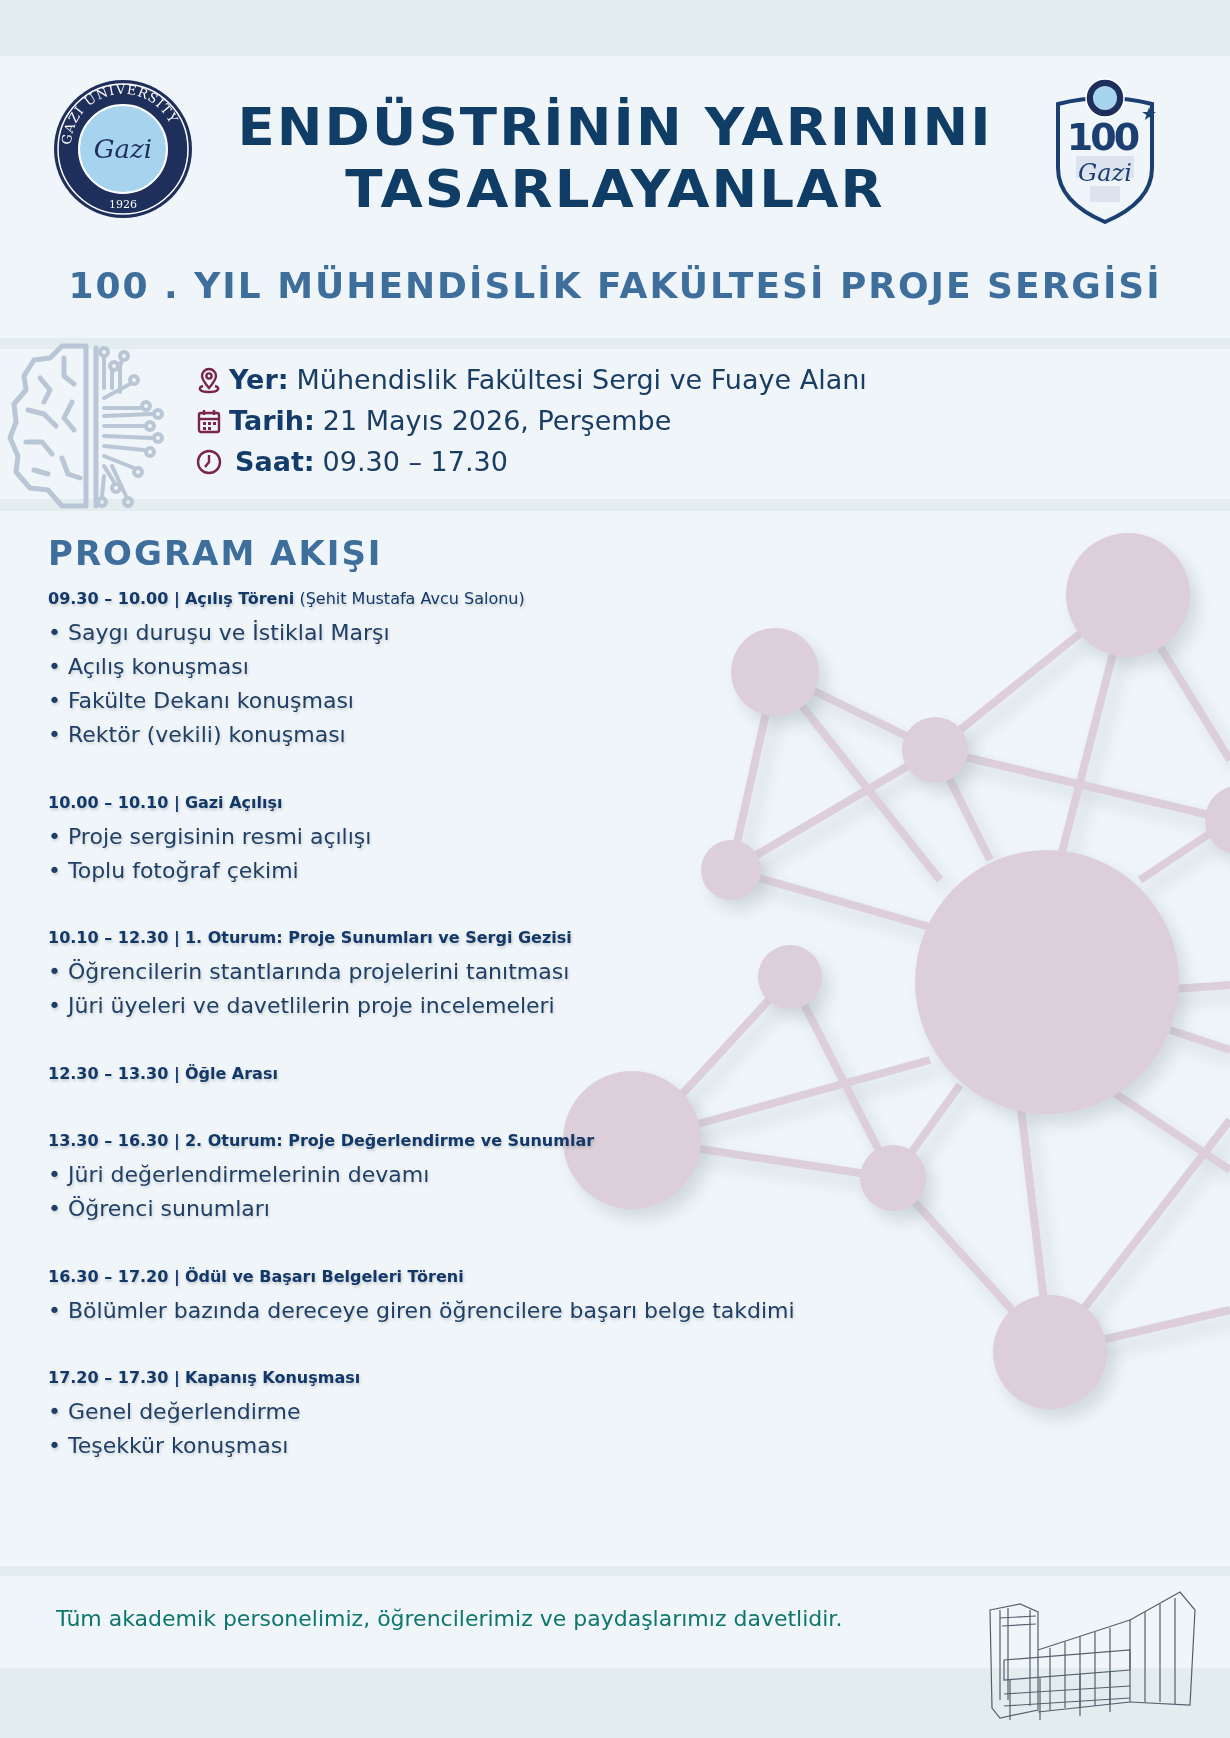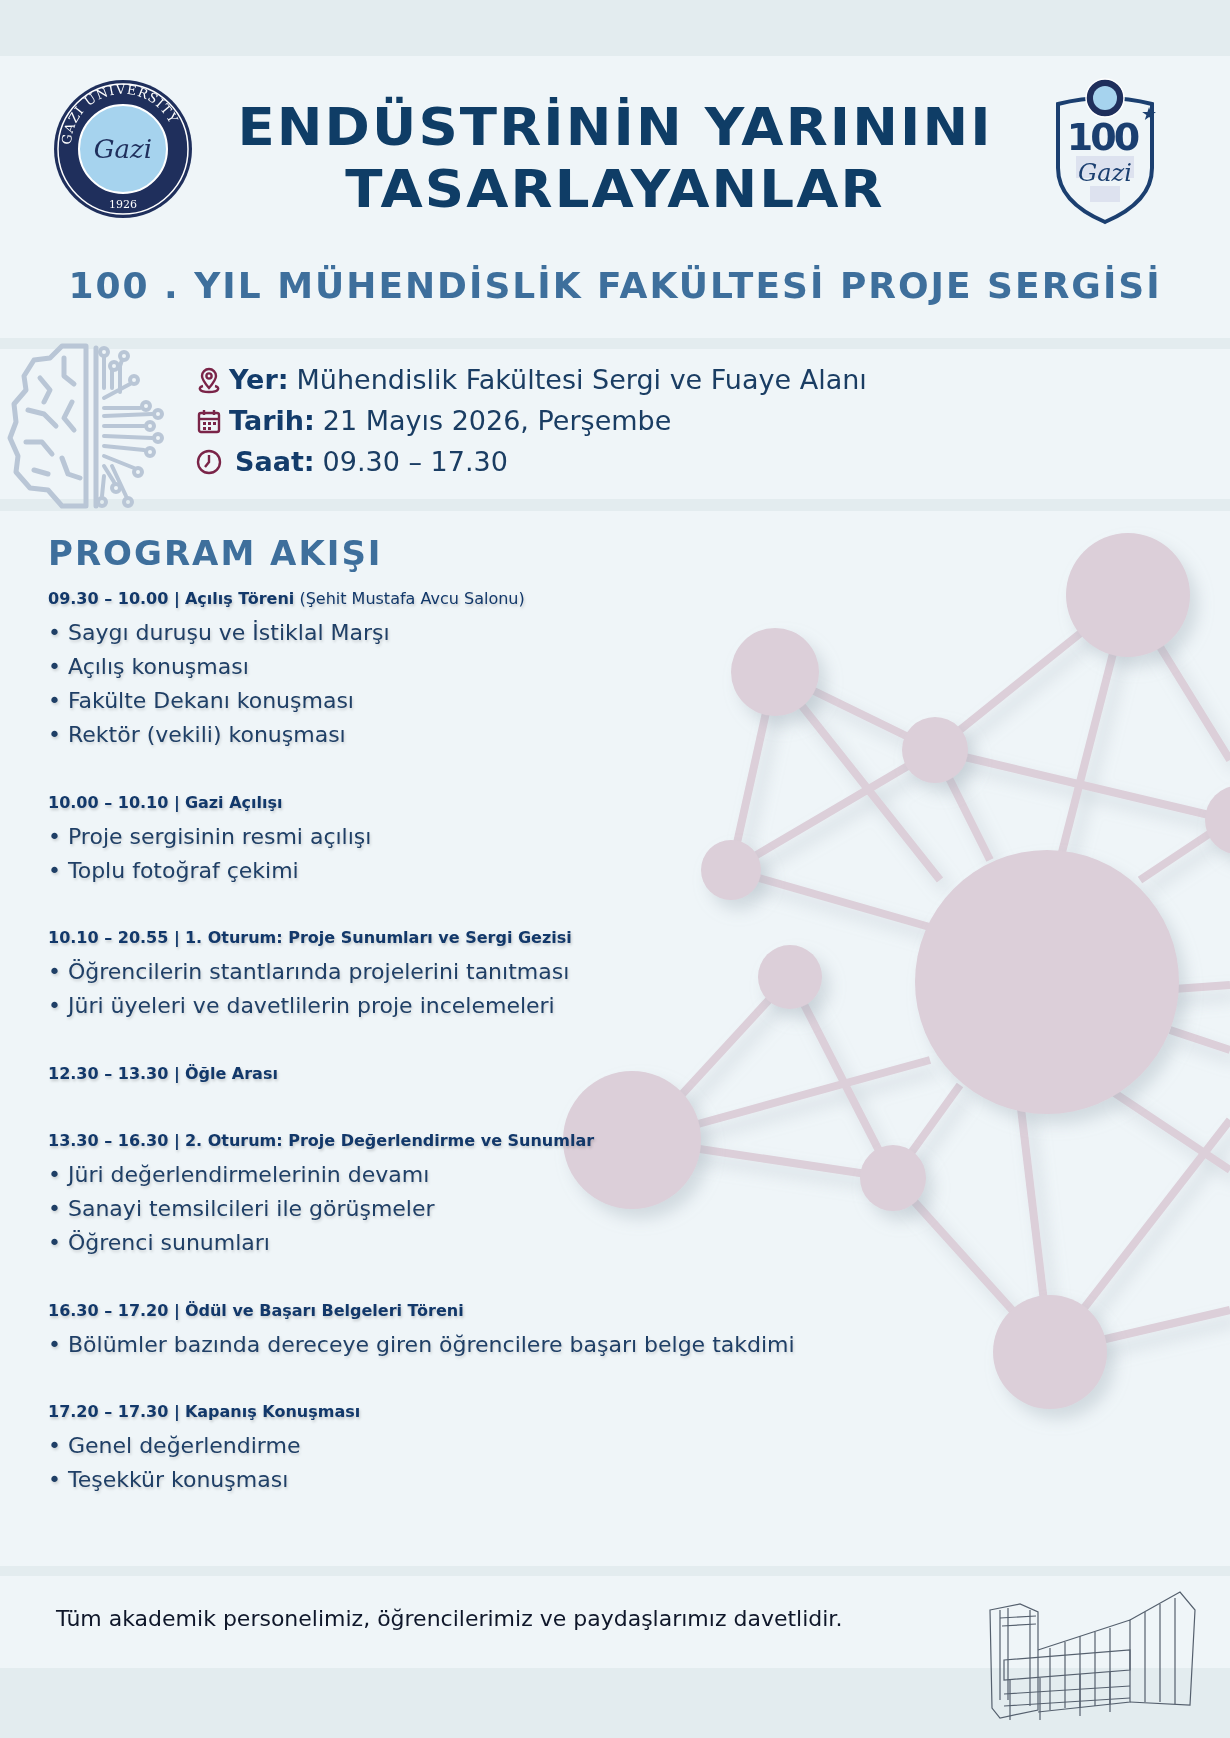--- a/index.html
+++ b/index.html
@@ -25,21 +25,21 @@
   #row-saat { top:446px; }
   #network { position:absolute; left:0; top:0; width:1230px; height:1738px; pointer-events:none; }
   #program-title { position:absolute; left:48px; top:533px; font-size:34px; color:#3e6f9c; letter-spacing:2px; }
   #program { position:absolute; left:48px; top:582px; width:1000px; }
   .slot { margin-bottom:33.5px; }
   .slot-head { font-size:16px; line-height:34px; color:#12386a; text-shadow:1px 2px 3px rgba(0,0,0,0.18); }
   .slot-head b { font-weight:bold; }
   .slot-head .note { font-weight:normal; }
   .item { font-size:22px; line-height:34px; color:#1f3f66; text-shadow:1px 2px 3px rgba(0,0,0,0.15); }
   .item::before { content:"• "; }
-  #footer-text { position:absolute; left:56px; top:1606px; font-size:22px; color:#0f172a; }
+  #footer-text { position:absolute; left:56px; top:1606px; font-size:22px; color:#0f766e; }
   #building { position:absolute; left:980px; top:1590px; width:225px; height:135px; }
 </style>
 </head>
 <body>
 
 <div class="panel" id="header-panel"></div>
 <div class="panel" id="info-panel"></div>
 <div class="panel" id="program-panel"></div>
 <div class="panel" id="footer-panel"></div>
 
@@ -205,31 +205,30 @@
       <div class="item">Açılış konuşması</div>
       <div class="item">Fakülte Dekanı konuşması</div>
       <div class="item">Rektör (vekili) konuşması</div>
     </div>
     <div class="slot">
       <div class="slot-head"><b>10.00 – 10.10 |</b> <b>Gazi Açılışı</b><span class="note"></span></div>
       <div class="item">Proje sergisinin resmi açılışı</div>
       <div class="item">Toplu fotoğraf çekimi</div>
     </div>
     <div class="slot">
-      <div class="slot-head"><b>10.10 – 20.55 |</b> <b>1. Oturum: Proje Sunumları ve Sergi Gezisi</b><span class="note"></span></div>
+      <div class="slot-head"><b>10.10 – 12.30 |</b> <b>1. Oturum: Proje Sunumları ve Sergi Gezisi</b><span class="note"></span></div>
       <div class="item">Öğrencilerin stantlarında projelerini tanıtması</div>
       <div class="item">Jüri üyeleri ve davetlilerin proje incelemeleri</div>
     </div>
     <div class="slot">
       <div class="slot-head"><b>12.30 – 13.30 |</b> <b>Öğle Arası</b><span class="note"></span></div>
     </div>
     <div class="slot">
       <div class="slot-head"><b>13.30 – 16.30 |</b> <b>2. Oturum: Proje Değerlendirme ve Sunumlar</b><span class="note"></span></div>
       <div class="item">Jüri değerlendirmelerinin devamı</div>
-      <div class="item">Sanayi temsilcileri ile görüşmeler</div>
       <div class="item">Öğrenci sunumları</div>
     </div>
     <div class="slot">
       <div class="slot-head"><b>16.30 – 17.20 |</b> <b>Ödül ve Başarı Belgeleri Töreni</b><span class="note"></span></div>
       <div class="item">Bölümler bazında dereceye giren öğrencilere başarı belge takdimi</div>
     </div>
     <div class="slot">
       <div class="slot-head"><b>17.20 – 17.30 |</b> <b>Kapanış Konuşması</b><span class="note"></span></div>
       <div class="item">Genel değerlendirme</div>
       <div class="item">Teşekkür konuşması</div>

